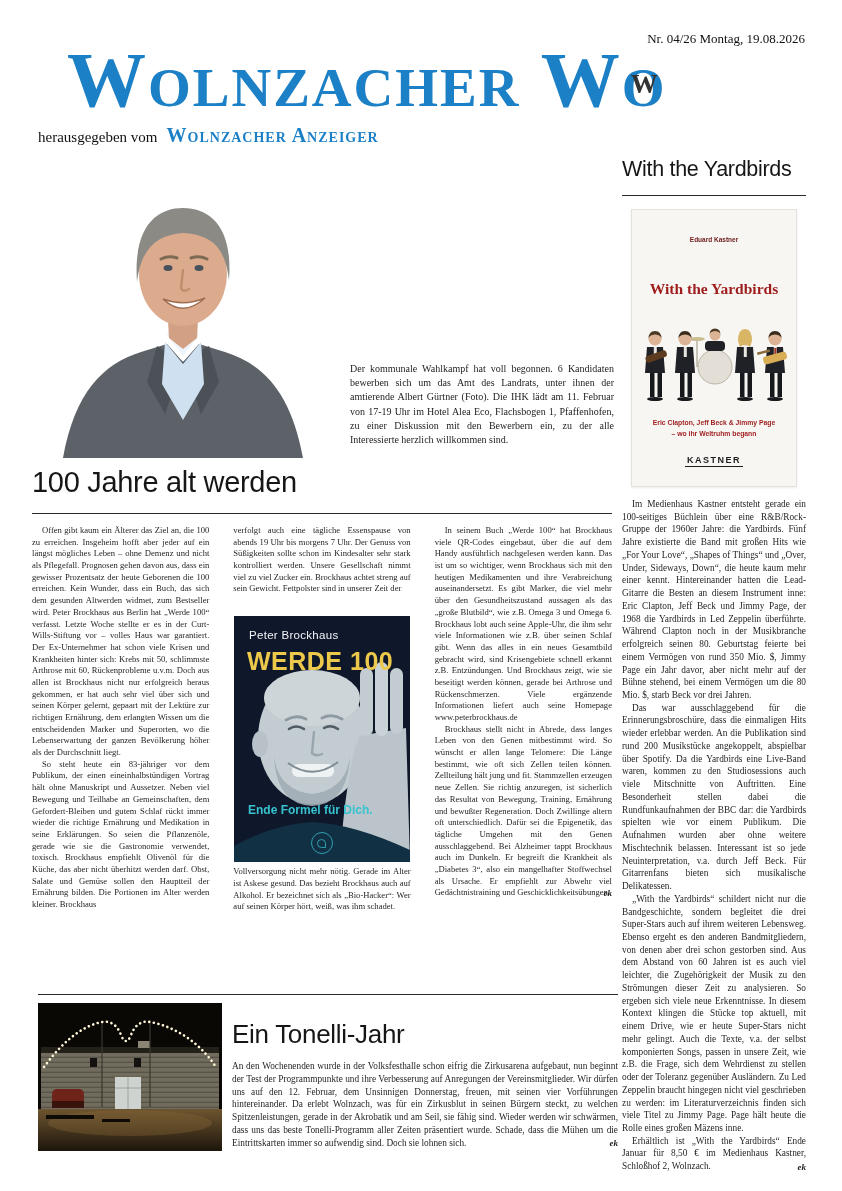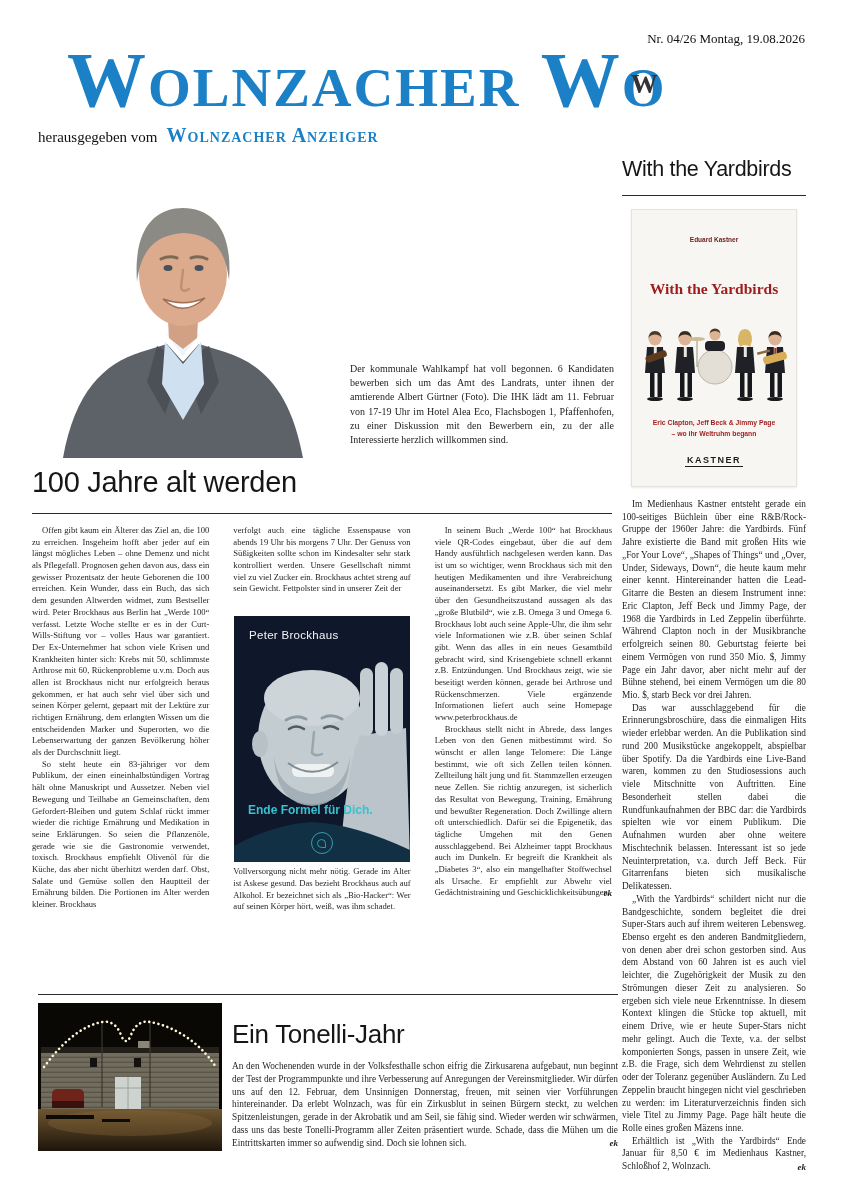--- a/index.html
+++ b/index.html
@@ -139,20 +139,21 @@
             <rect x="58" y="148" width="42" height="13" rx="6" fill="#eef2f3"></rect>
             <path d="M54,147 Q79,165 104,146" stroke="#7e8b93" stroke-width="2" fill="none"></path>
             <path d="M124,120 L172,112 L176,246 L106,246 Q110,172 124,120 Z" fill="#bac4ca"></path>
             <rect x="126" y="52" width="13" height="68" rx="6.5" fill="#c3ccd1"></rect>
             <rect x="141" y="46" width="13" height="74" rx="6.5" fill="#c9d2d6"></rect>
             <rect x="156" y="52" width="13" height="66" rx="6.5" fill="#c3ccd1"></rect>
             <rect x="116" y="94" width="12" height="36" rx="6" transform="rotate(18 122 112)" fill="#c3ccd1"></rect>
             <path d="M0,246 L0,230 Q40,208 78,206 Q120,208 176,234 L176,246 Z" fill="#123044"></path>
           </svg>
           <div class="a">Peter Brockhaus</div>
+          <div class="t">WERDE 100</div>
           <div class="s">Ende Formel für Dich.</div>
           <div class="logo">
               <i></i>
             </div>
         </div>
         <p class="noindent">Vollversorgung nicht mehr nötig. Gerade im Alter ist Askese gesund. Das bezieht Brockhaus auch auf Alkohol. Er bezeichnet sich als „Bio-Hacker“: Wer auf seinen Körper hört, weiß, was ihm schadet.</p>
       </div>
       <div class="col">
         <p>In seinem Buch „Werde 100“ hat Brockhaus viele QR-Codes eingebaut, über die auf dem Handy ausführlich nachgelesen werden kann. Das ist um so wichtiger, wenn Brockhaus sich mit den heutigen Medikamenten und ihre Verabreichung auseinandersetzt. Es gibt Marker, die viel mehr über den Gesundheitszustand aussagen als das „große Blutbild“, wie z.B. Omega 3 und Omega 6. Brockhaus lobt auch seine Apple-Uhr, die ihm sehr viele Informationen wie z.B. über seinen Schlaf gibt. Wenn das alles in ein neues Gesamtbild gebracht wird, sind Krisengebiete schnell erkannt z.B. Entzündungen. Und Brockhaus zeigt, wie sie beseitigt werden können, gerade bei Arthrose und Rückenschmerzen. Viele ergänzende Informationen liefert auch seine Homepage www.peterbrockhaus.de</p>
         <p class="rel"><span>Brockhaus stellt nicht in Abrede, dass langes Leben von den Genen mitbestimmt wird. So wünscht er allen lange Telomere: Die Länge bestimmt, wie oft sich Zellen teilen können. Zellteilung hält jung und fit. Stammzellen erzeugen neue Zellen. Sie richtig anzuregen, ist sicherlich das Resultat von Bewegung, Training, Ernährung und bewußter Regeneration. Doch Zwillinge altern oft unterschiedlich. Dafür sei die Epigenetik, das tägliche Umgehen mit den Genen ausschlaggebend. Bei Alzheimer tappt Brockhaus auch im Dunkeln. Er begreift die Krankheit als „Diabetes 3“, also ein mangelhafter Stoffwechsel als Ursache. Er empfiehlt zur Abwehr viel Gedächtnistraining und Geschicklichkeitsübungen.</span><span class="ek">ek</span></p>

